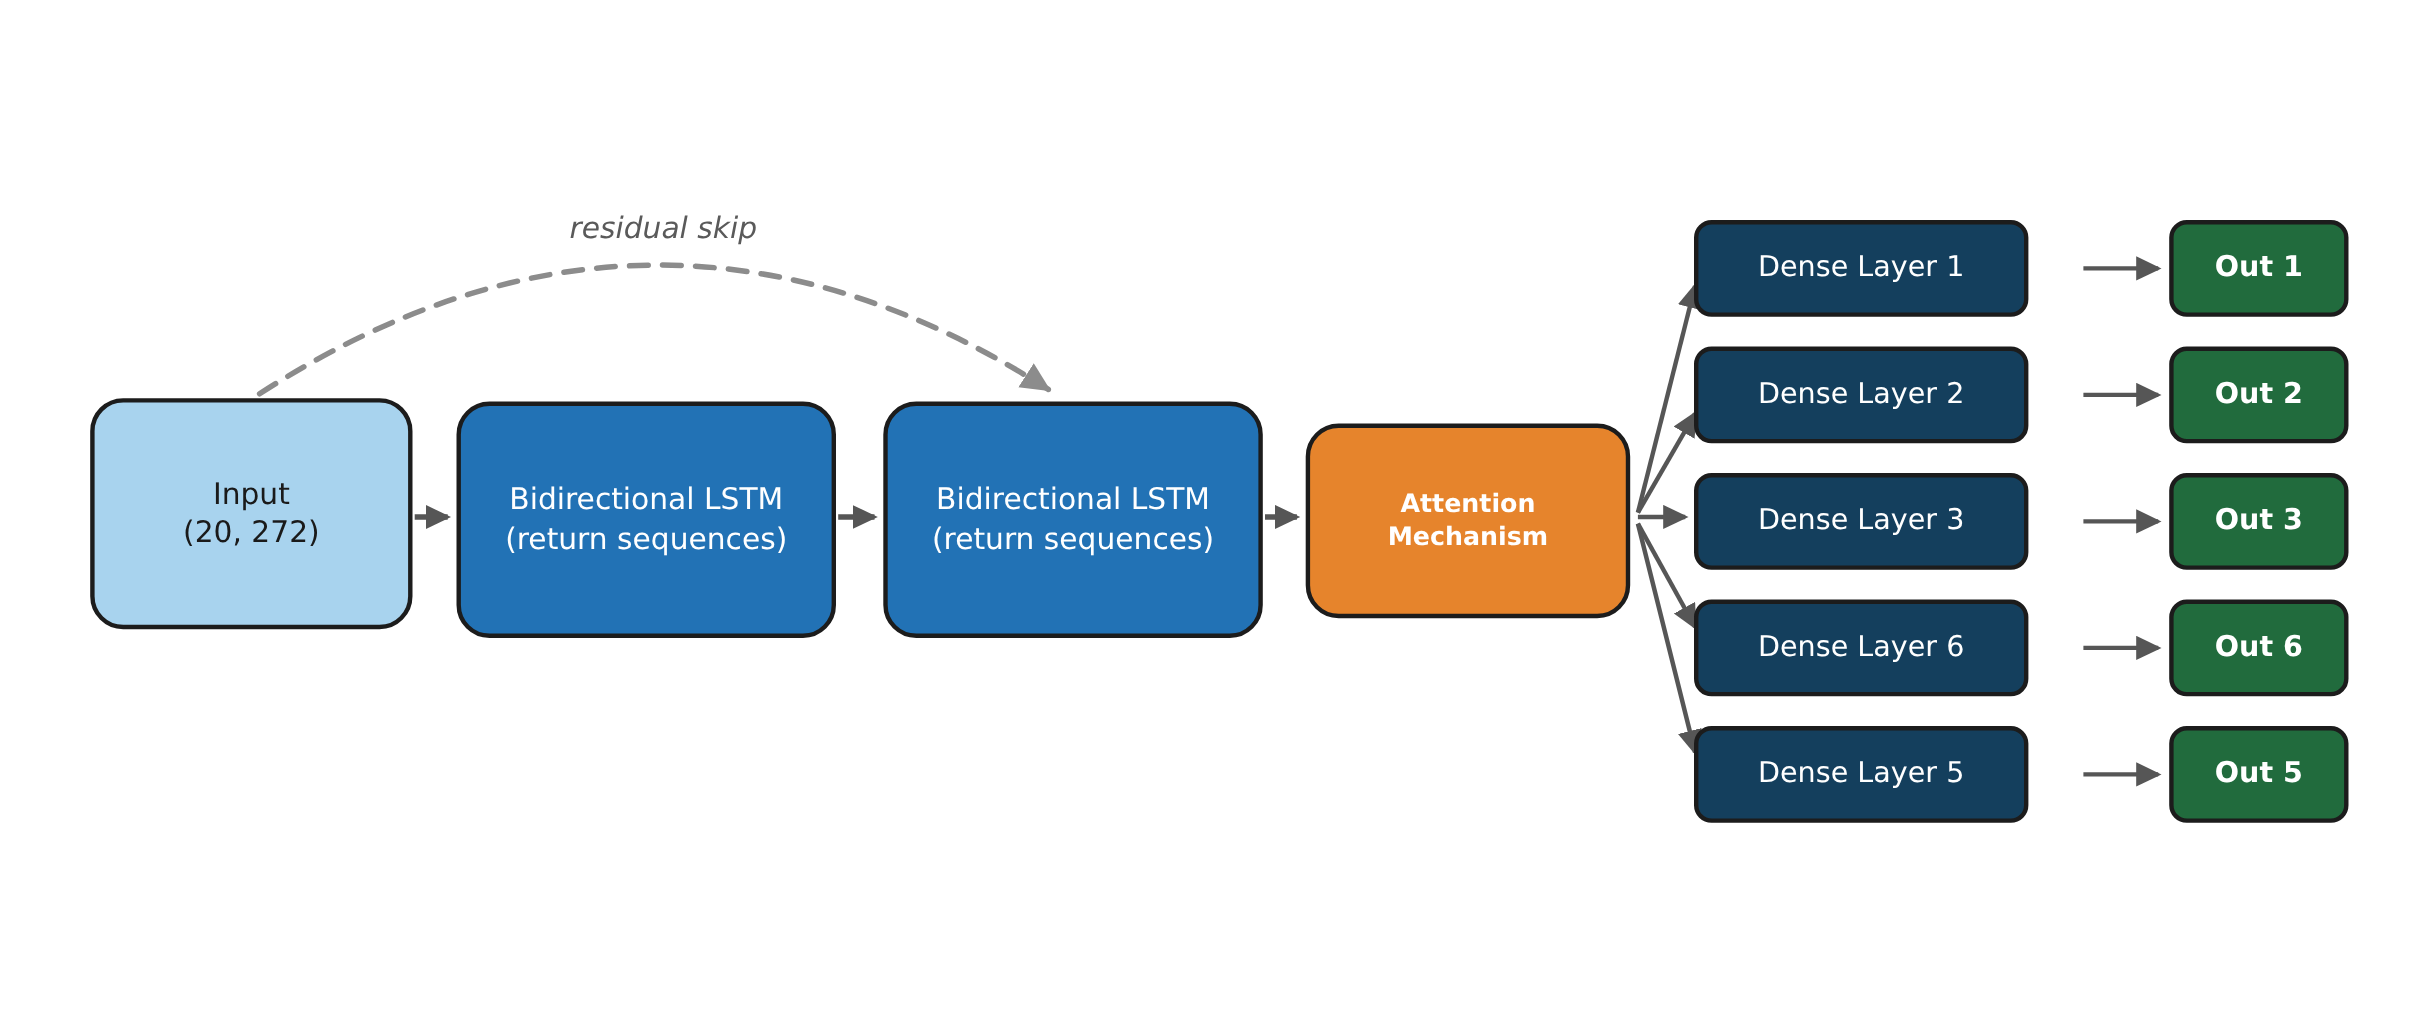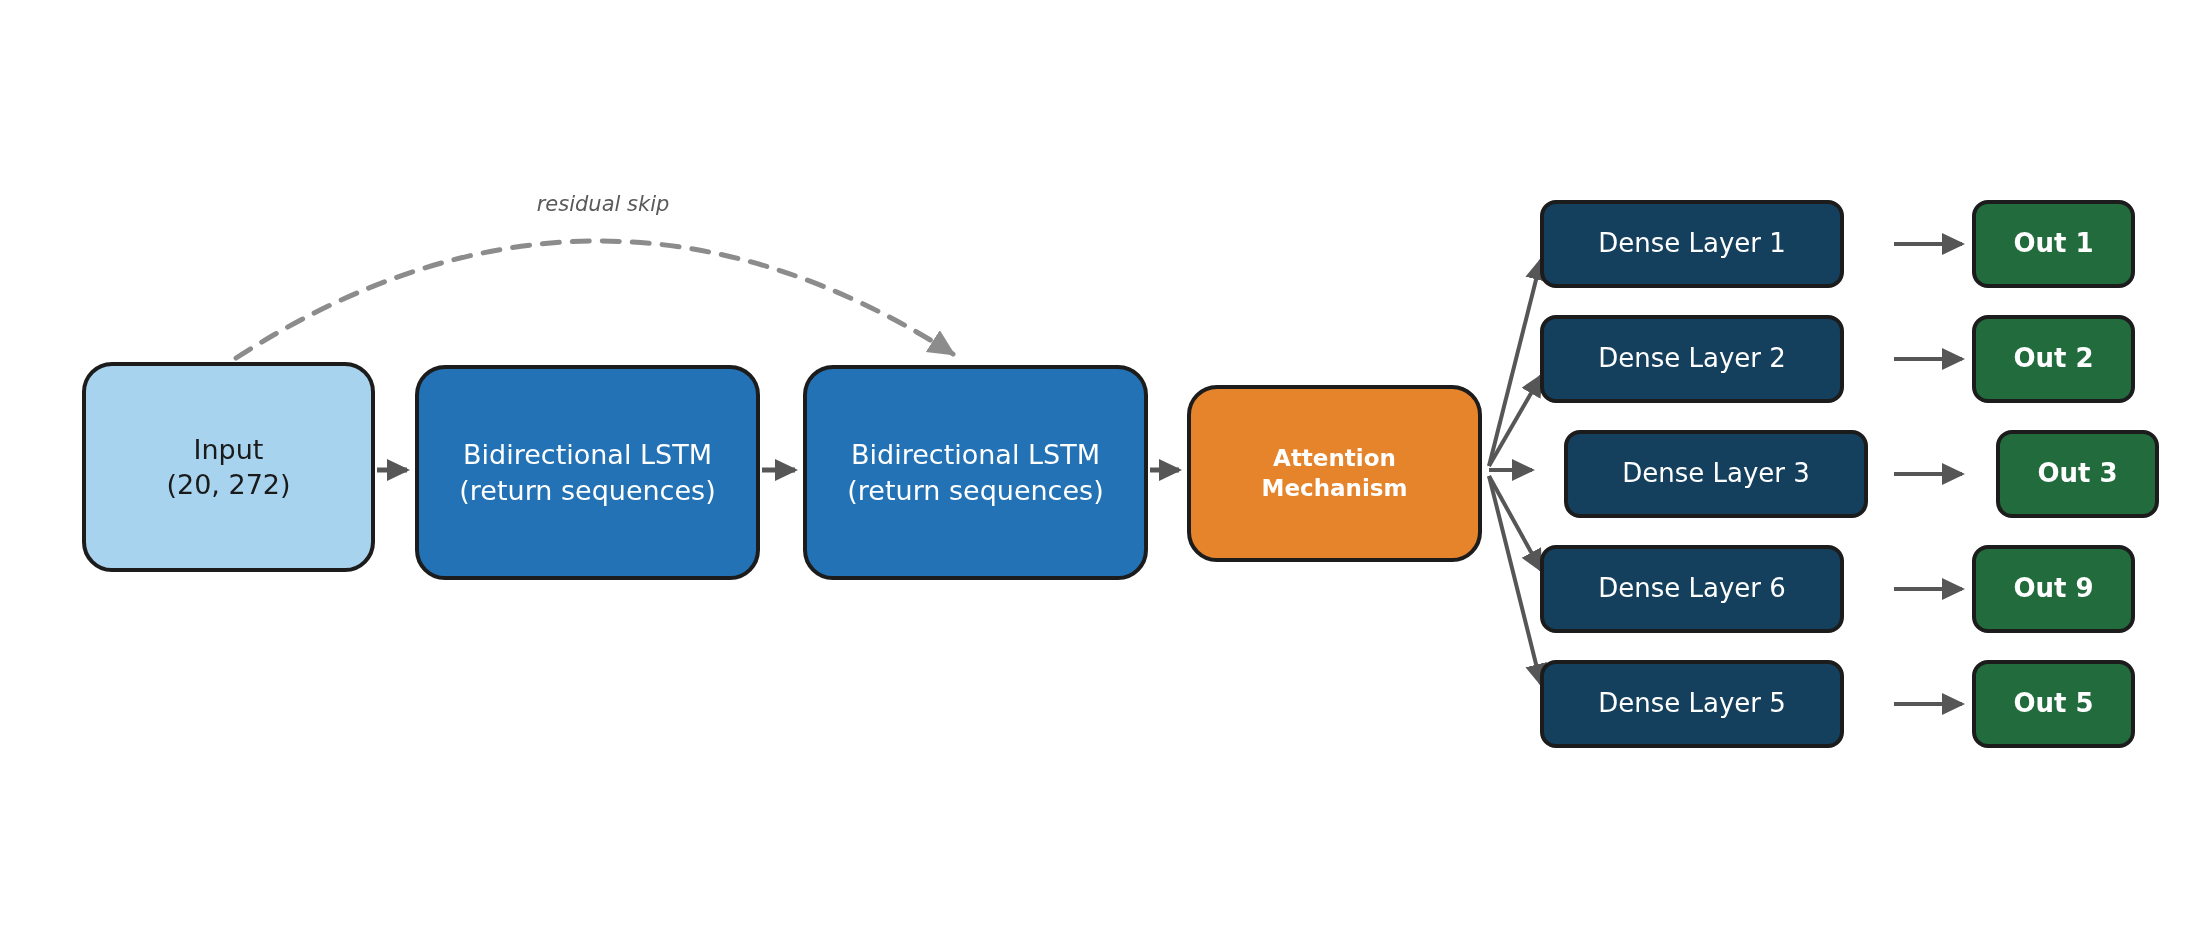--- a/index.html
+++ b/index.html
@@ -67,28 +67,28 @@
   .box-out {
     left: 1972px; width: 163px; height: 88px;
     background: var(--out-fill);
     color: var(--light-text);
     font-size: 26px;
     font-weight: bold;
     border-radius: 16px;
   }
   .row-0 { top: 200px; }
   .row-1 { top: 315px; }
-  .row-2 { top: 430px; margin-left: 24px; }
+  .row-2 { top: 430px; }
   .row-3 { top: 545px; }
   .row-4 { top: 660px; }
   .skip-label {
     position: absolute;
     left: 603px; top: 192px;
     transform: translateX(-50%);
-    font-size: 21px;
+    font-size: 27px;
     font-style: italic;
     color: var(--skip-text);
     white-space: nowrap;
   }
   svg.wires {
     position: absolute;
     left: 0; top: 0;
     width: 2195px;
     height: 933px;
     pointer-events: none;
@@ -179,19 +179,19 @@
   <div class="box box-out row-0">
     <span>Out 1</span>
   </div>
   <div class="box box-out row-1">
     <span>Out 2</span>
   </div>
   <div class="box box-out row-2">
     <span>Out 3</span>
   </div>
   <div class="box box-out row-3">
-    <span>Out 9</span>
+    <span>Out 6</span>
   </div>
   <div class="box box-out row-4">
     <span>Out 5</span>
   </div>
 
 </div>
 
 </body></html>

